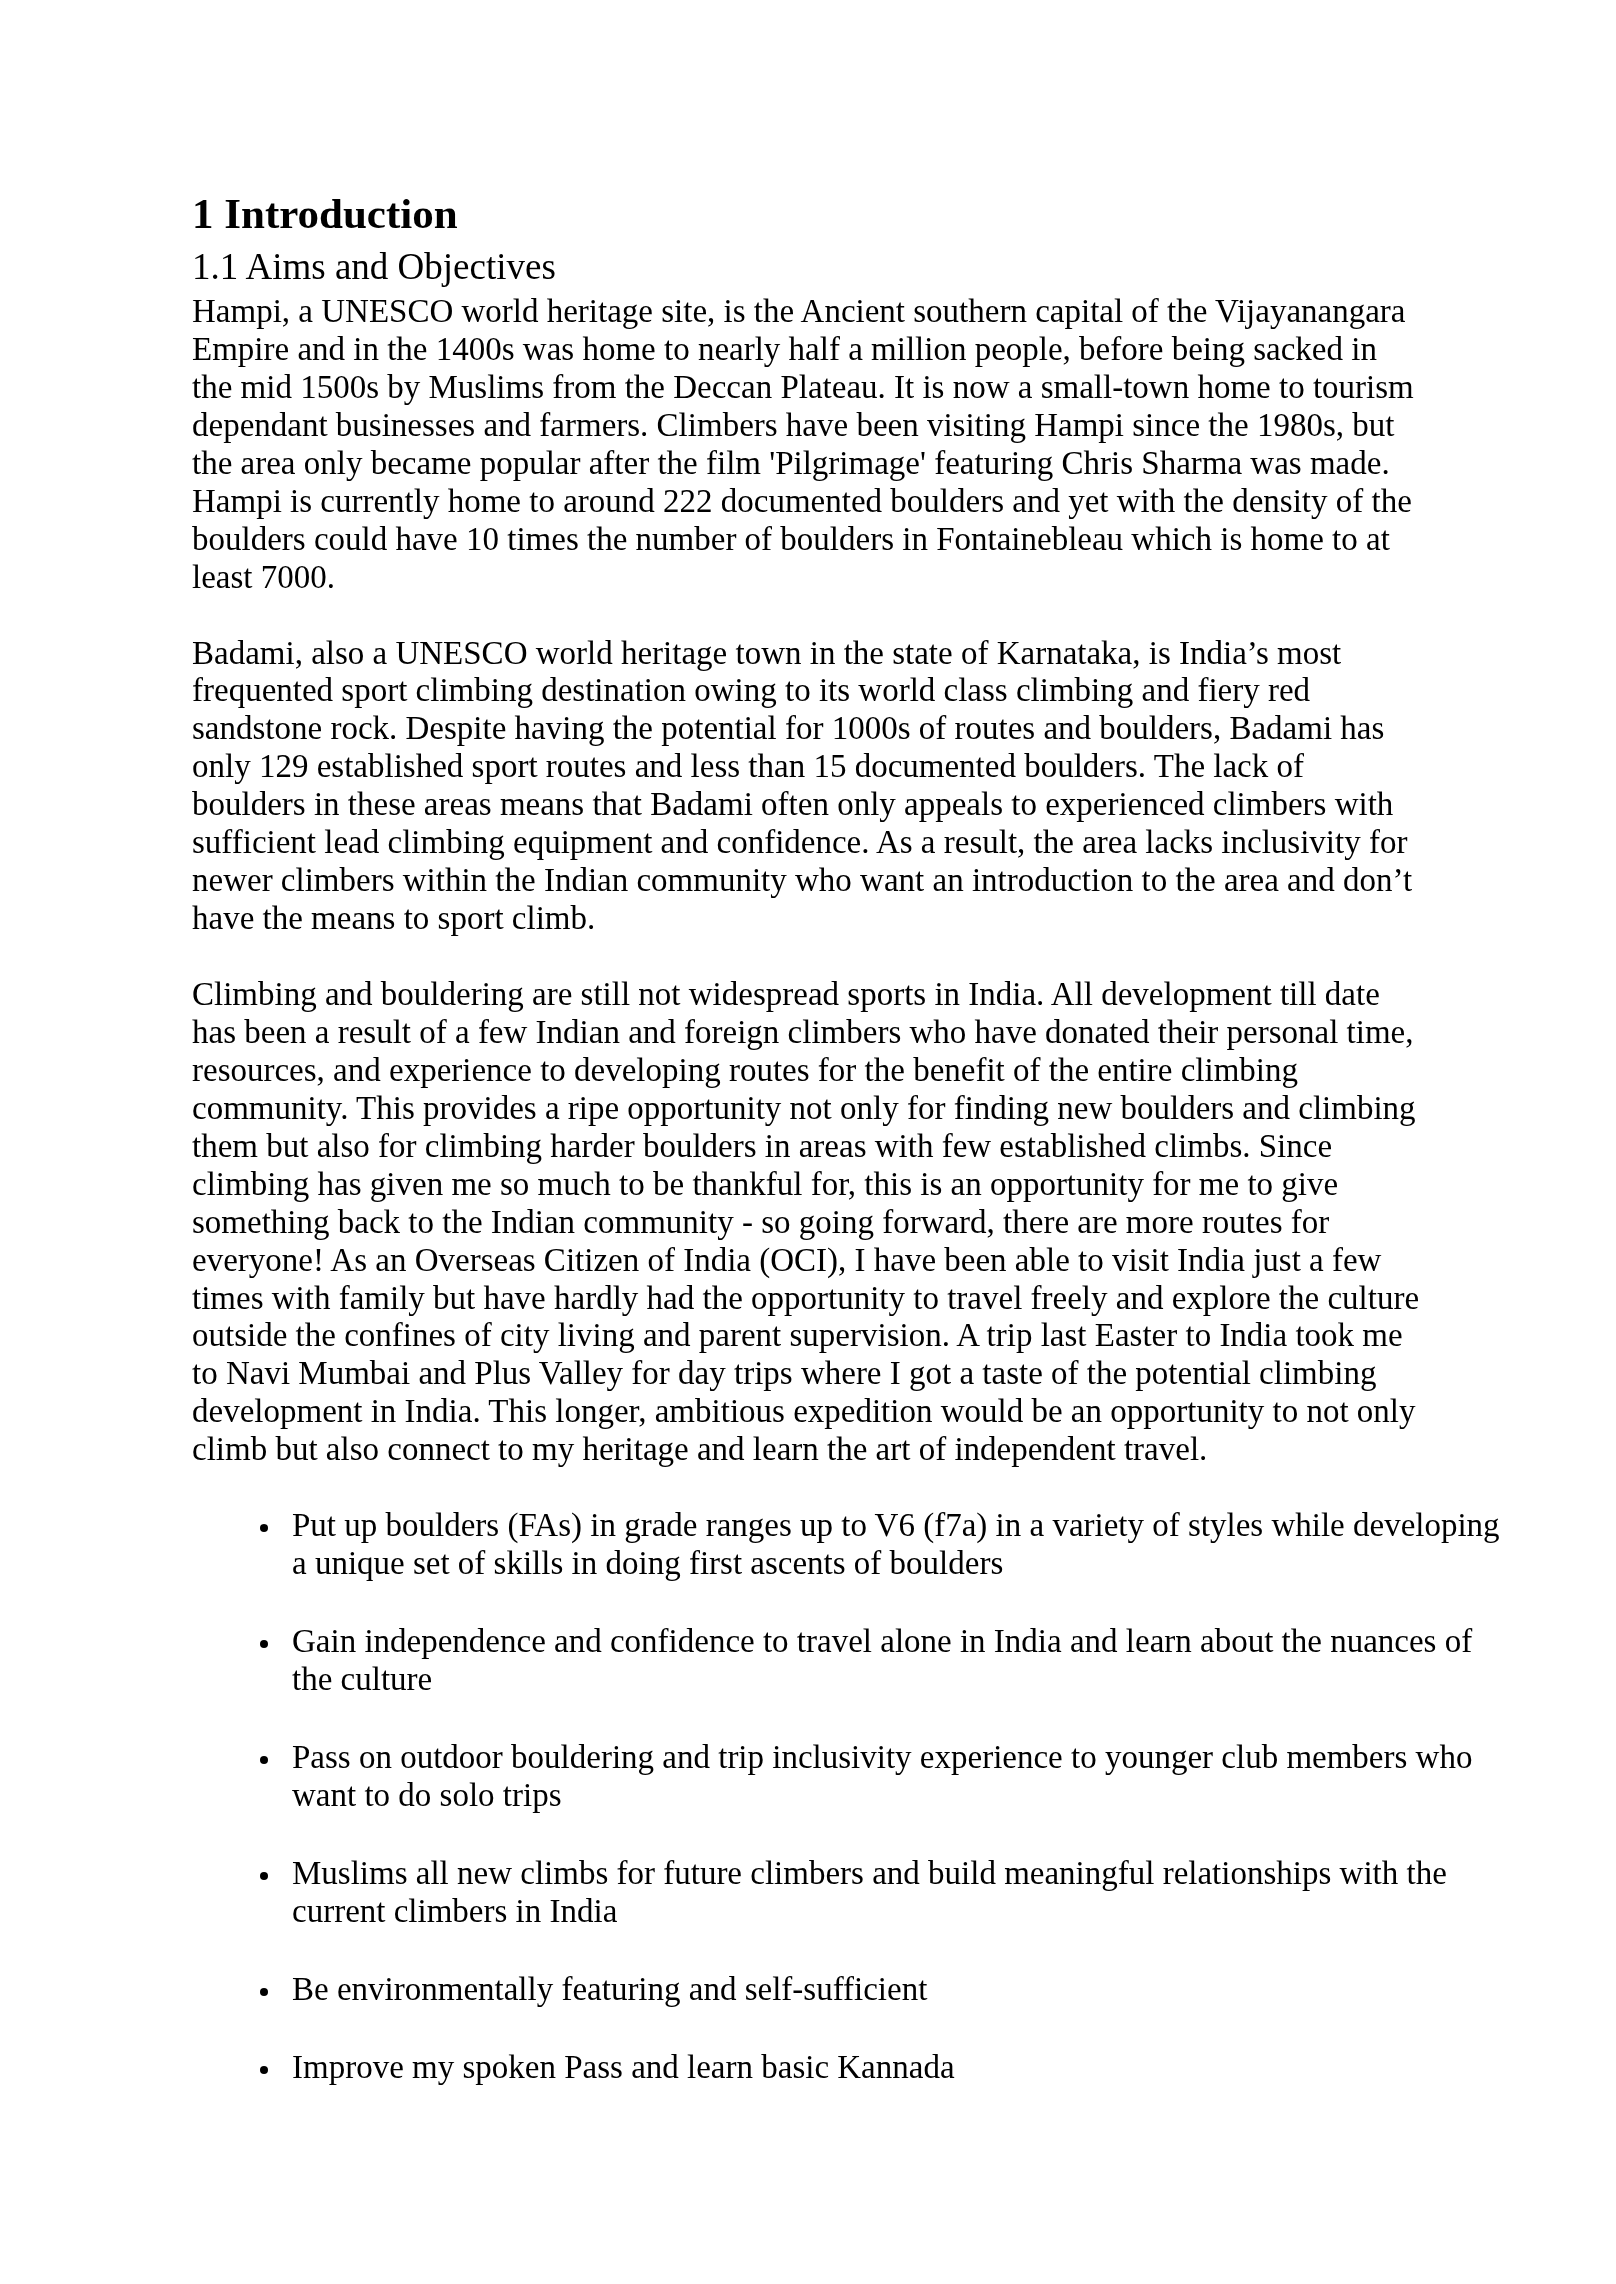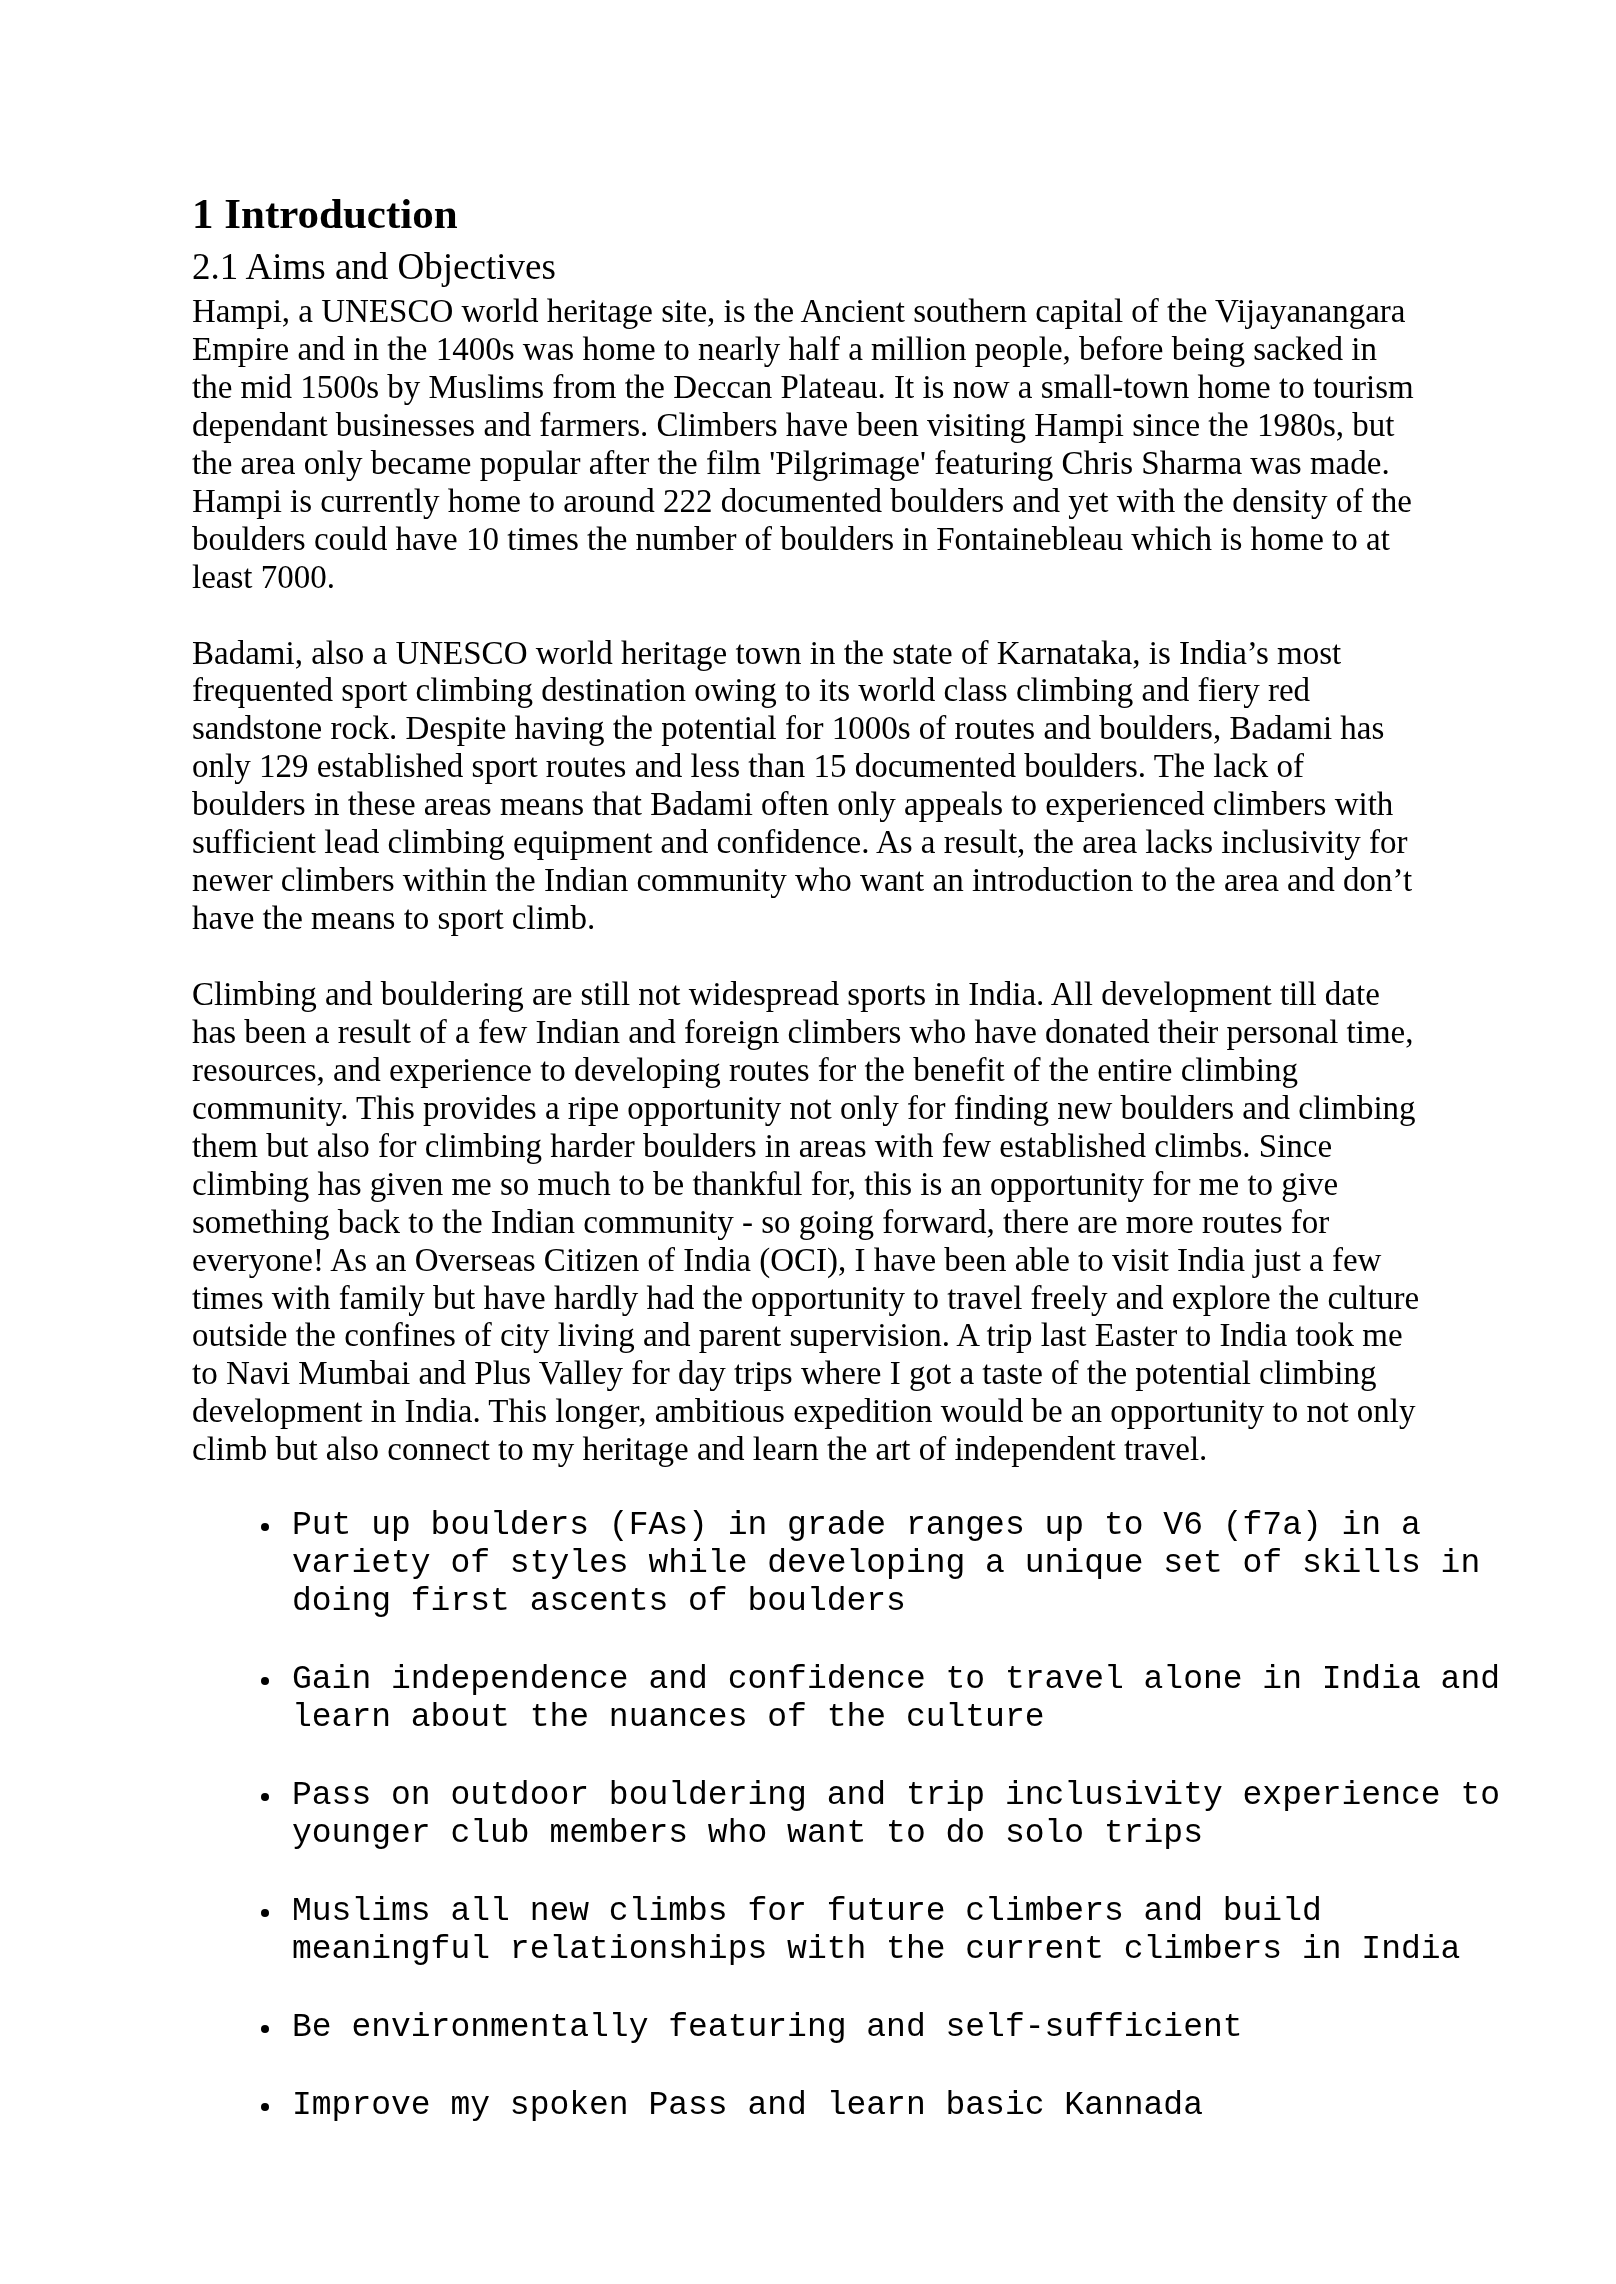--- a/index.html
+++ b/index.html
@@ -40,38 +40,37 @@
     margin: 0 0 38px 0;
     max-width: 1232px;
   }
   .objectives-list {
     list-style: disc outside;
     margin: 22px 0 0 0;
     padding: 0 0 0 91px;
     font-size: 33px;
     line-height: 1.15;
     max-width: 1244px;
-    font-family: Liberation Mono, monospace;
   }
   .objectives-list li {
     padding-left: 9px;
     margin: 0 0 40px 0;
   }
   .objectives-list li::marker {
     font-size: 0.85em;
   }
 </style>
 </head>
 <body>
 
 <div class="page">
 
   <h1 class="heading-1">1 Introduction</h1>
 
-  <h2 class="heading-2">2.1 Aims and Objectives</h2>
+  <h2 class="heading-2">1.1 Aims and Objectives</h2>
 
   <p class="body-para">Hampi, a UNESCO world heritage site, is the Ancient southern capital of the Vijayanangara Empire and in the 1400s was home to nearly half a million people, before being sacked in the mid 1500s by Muslims from the Deccan Plateau. It is now a small-town home to tourism dependant businesses and farmers. Climbers have been visiting Hampi since the 1980s, but the area only became popular after the film 'Pilgrimage' featuring Chris Sharma was made. Hampi is currently home to around 222 documented boulders and yet with the density of the boulders could have 10 times the number of boulders in Fontainebleau which is home to at least 7000.</p>
 
   <p class="body-para">Badami, also a UNESCO world heritage town in the state of Karnataka, is India’s most frequented sport climbing destination owing to its world class climbing and fiery red sandstone rock. Despite having the potential for 1000s of routes and boulders, Badami has only 129 established sport routes and less than 15 documented boulders. The lack of boulders in these areas means that Badami often only appeals to experienced climbers with sufficient lead climbing equipment and confidence. As a result, the area lacks inclusivity for newer climbers within the Indian community who want an introduction to the area and don’t have the means to sport climb.</p>
 
   <p class="body-para">Climbing and bouldering are still not widespread sports in India. All development till date has been a result of a few Indian and foreign climbers who have donated their personal time, resources, and experience to developing routes for the benefit of the entire climbing community. This provides a ripe opportunity not only for finding new boulders and climbing them but also for climbing harder boulders in areas with few established climbs. Since climbing has given me so much to be thankful for, this is an opportunity for me to give something back to the Indian community - so going forward, there are more routes for everyone! As an Overseas Citizen of India (OCI), I have been able to visit India just a few times with family but have hardly had the opportunity to travel freely and explore the culture outside the confines of city living and parent supervision. A trip last Easter to India took me to Navi Mumbai and Plus Valley for day trips where I got a taste of the potential climbing development in India. This longer, ambitious expedition would be an opportunity to not only climb but also connect to my heritage and learn the art of independent travel.</p>
 
   <ul class="objectives-list">
     <li>Put up boulders (FAs) in grade ranges up to V6 (f7a) in a variety of styles while developing a unique set of skills in doing first ascents of boulders</li>
     <li>Gain independence and confidence to travel alone in India and learn about the nuances of the culture</li>

